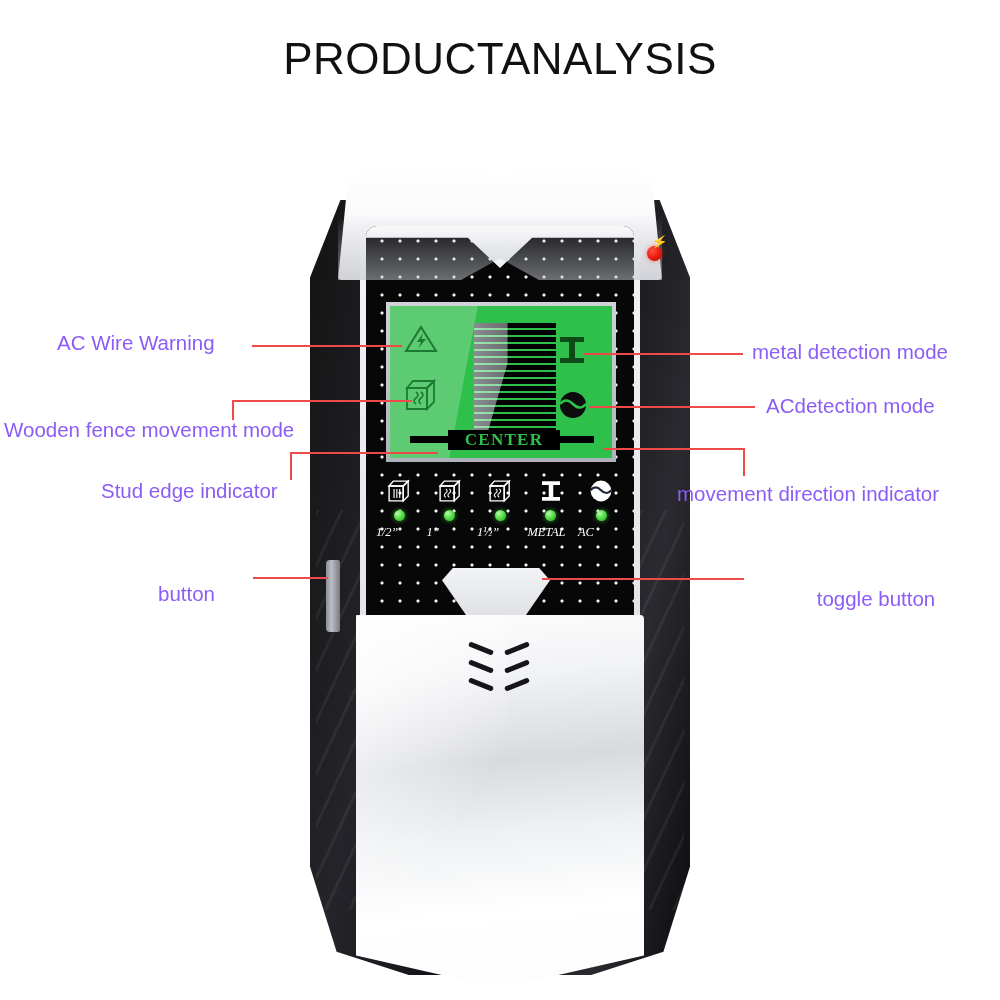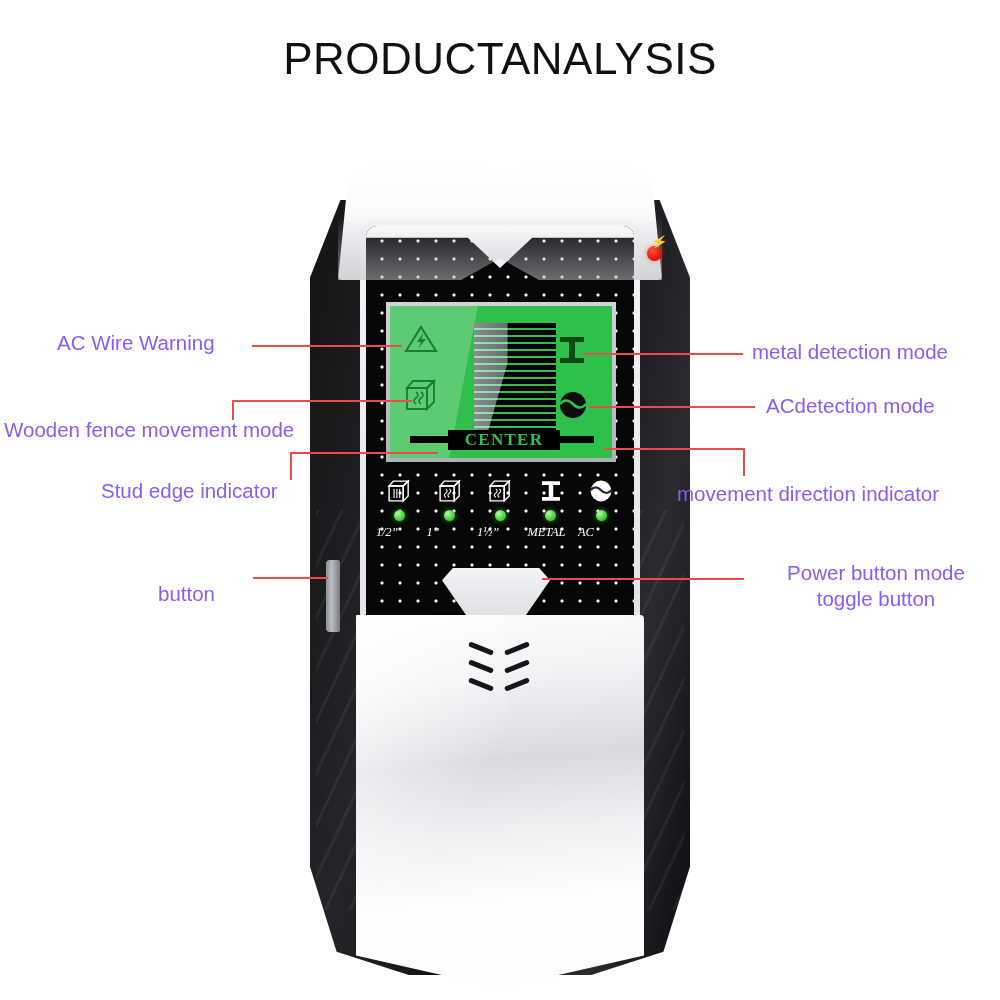--- a/index.html
+++ b/index.html
@@ -387,18 +387,18 @@
   <div class="lead h" style="left:583px; top:353px; width:160px;"></div>
 
   <div class="ann r" style="left:766px; top:394px;">ACdetection mode</div>
   <div class="lead h" style="left:589px; top:406px; width:166px;"></div>
 
   <div class="ann r" style="left:670px; top:482px;margin-left:7px;">movement direction indicator</div>
   <div class="lead h" style="left:604px; top:448px; width:140px;"></div>
   <div class="lead v" style="left:743px; top:448px; height:28px;"></div>
 
   <div class="ann two" style="left:758px; top:560px; width:236px;">
-    <span>Power button mode</span><br>
+    <br>
     <span>toggle button</span>
   </div>
   <div class="lead h" style="left:542px; top:578px; width:202px;"></div>
 
 </div>
 
 </body></html>

